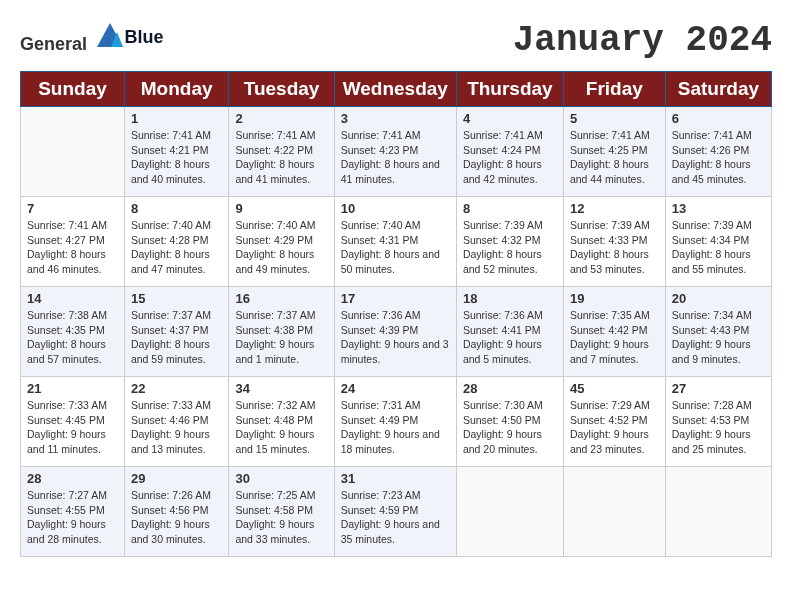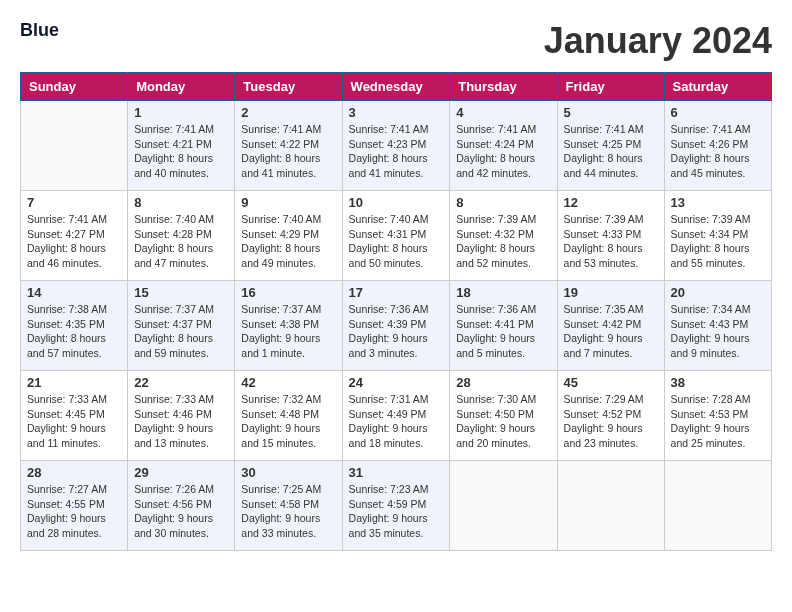--- a/index.html
+++ b/index.html
@@ -30,41 +30,42 @@
       font-weight: bold;
       color: #0f172a;
     }
     .logo-icon {
       width: 30px;
       height: 30px;
       margin-left: 3px;
     }
     .title-area {
       text-align: right;
+      font-family: Liberation Mono, monospace;
     }
     .month-title {
       font-size: 36px;
       font-weight: bold;
       color: #333;
     }
     .location-title {
       font-size: 16px;
       color: #555;
     }
     table {
       width: 100%;
       border-collapse: collapse;
     }
     thead tr th {
-      background-color: #be185d;
+      background-color: #7f1d1d;
       color: #fff;
-      font-size: 13px;
+      font-size: 19px;
       font-weight: bold;
       padding: 6px 8px;
-      text-align: left;
+      text-align: center;
       border: 1px solid #1a5a9a;
     }
     tbody tr td {
       border: 1px solid #ccc;
       vertical-align: top;
       padding: 4px 6px;
       font-size: 11px;
       color: #333;
       height: 90px;
       width: 108px;
@@ -89,20 +90,27 @@
     }
     .empty-cell {
       background-color: #f9f9f9 !important;
     }
   </style>
 </head>
 <body>
 
 <div class="header-area">
   <div class="logo">
+    <div>
+      <span class="logo-text-general">General</span>
+      <svg class="logo-icon" viewBox="0 0 30 30" xmlns="http://www.w3.org/2000/svg">
+        <polygon points="15,3 28,27 2,27" fill="#2a6db5"></polygon>
+        <polygon points="22,12 28,27 16,27" fill="#1a9dd9"></polygon>
+      </svg>
+    </div>
     <div>
       <span class="logo-text-blue">Blue</span>
     </div>
   </div>
   <div class="title-area">
     <div class="month-title">January 2024</div>
   </div>
 </div>
 
 <table>
@@ -208,37 +216,37 @@
       <tr>
         <td>
           <span class="day-number">21</span>
           <div class="cell-text">Sunrise: 7:33 AM<br>Sunset: 4:45 PM<br>Daylight: 9 hours and 11 minutes.</div>
         </td>
         <td>
           <span class="day-number">22</span>
           <div class="cell-text">Sunrise: 7:33 AM<br>Sunset: 4:46 PM<br>Daylight: 9 hours and 13 minutes.</div>
         </td>
         <td>
-          <span class="day-number">42</span>
+          <span class="day-number">34</span>
           <div class="cell-text">Sunrise: 7:32 AM<br>Sunset: 4:48 PM<br>Daylight: 9 hours and 15 minutes.</div>
         </td>
         <td>
           <span class="day-number">24</span>
           <div class="cell-text">Sunrise: 7:31 AM<br>Sunset: 4:49 PM<br>Daylight: 9 hours and 18 minutes.</div>
         </td>
         <td>
           <span class="day-number">28</span>
           <div class="cell-text">Sunrise: 7:30 AM<br>Sunset: 4:50 PM<br>Daylight: 9 hours and 20 minutes.</div>
         </td>
         <td>
           <span class="day-number">45</span>
           <div class="cell-text">Sunrise: 7:29 AM<br>Sunset: 4:52 PM<br>Daylight: 9 hours and 23 minutes.</div>
         </td>
         <td>
-          <span class="day-number">38</span>
+          <span class="day-number">27</span>
           <div class="cell-text">Sunrise: 7:28 AM<br>Sunset: 4:53 PM<br>Daylight: 9 hours and 25 minutes.</div>
         </td>
       </tr>
       <tr>
         <td>
           <span class="day-number">28</span>
           <div class="cell-text">Sunrise: 7:27 AM<br>Sunset: 4:55 PM<br>Daylight: 9 hours and 28 minutes.</div>
         </td>
         <td>
           <span class="day-number">29</span>

